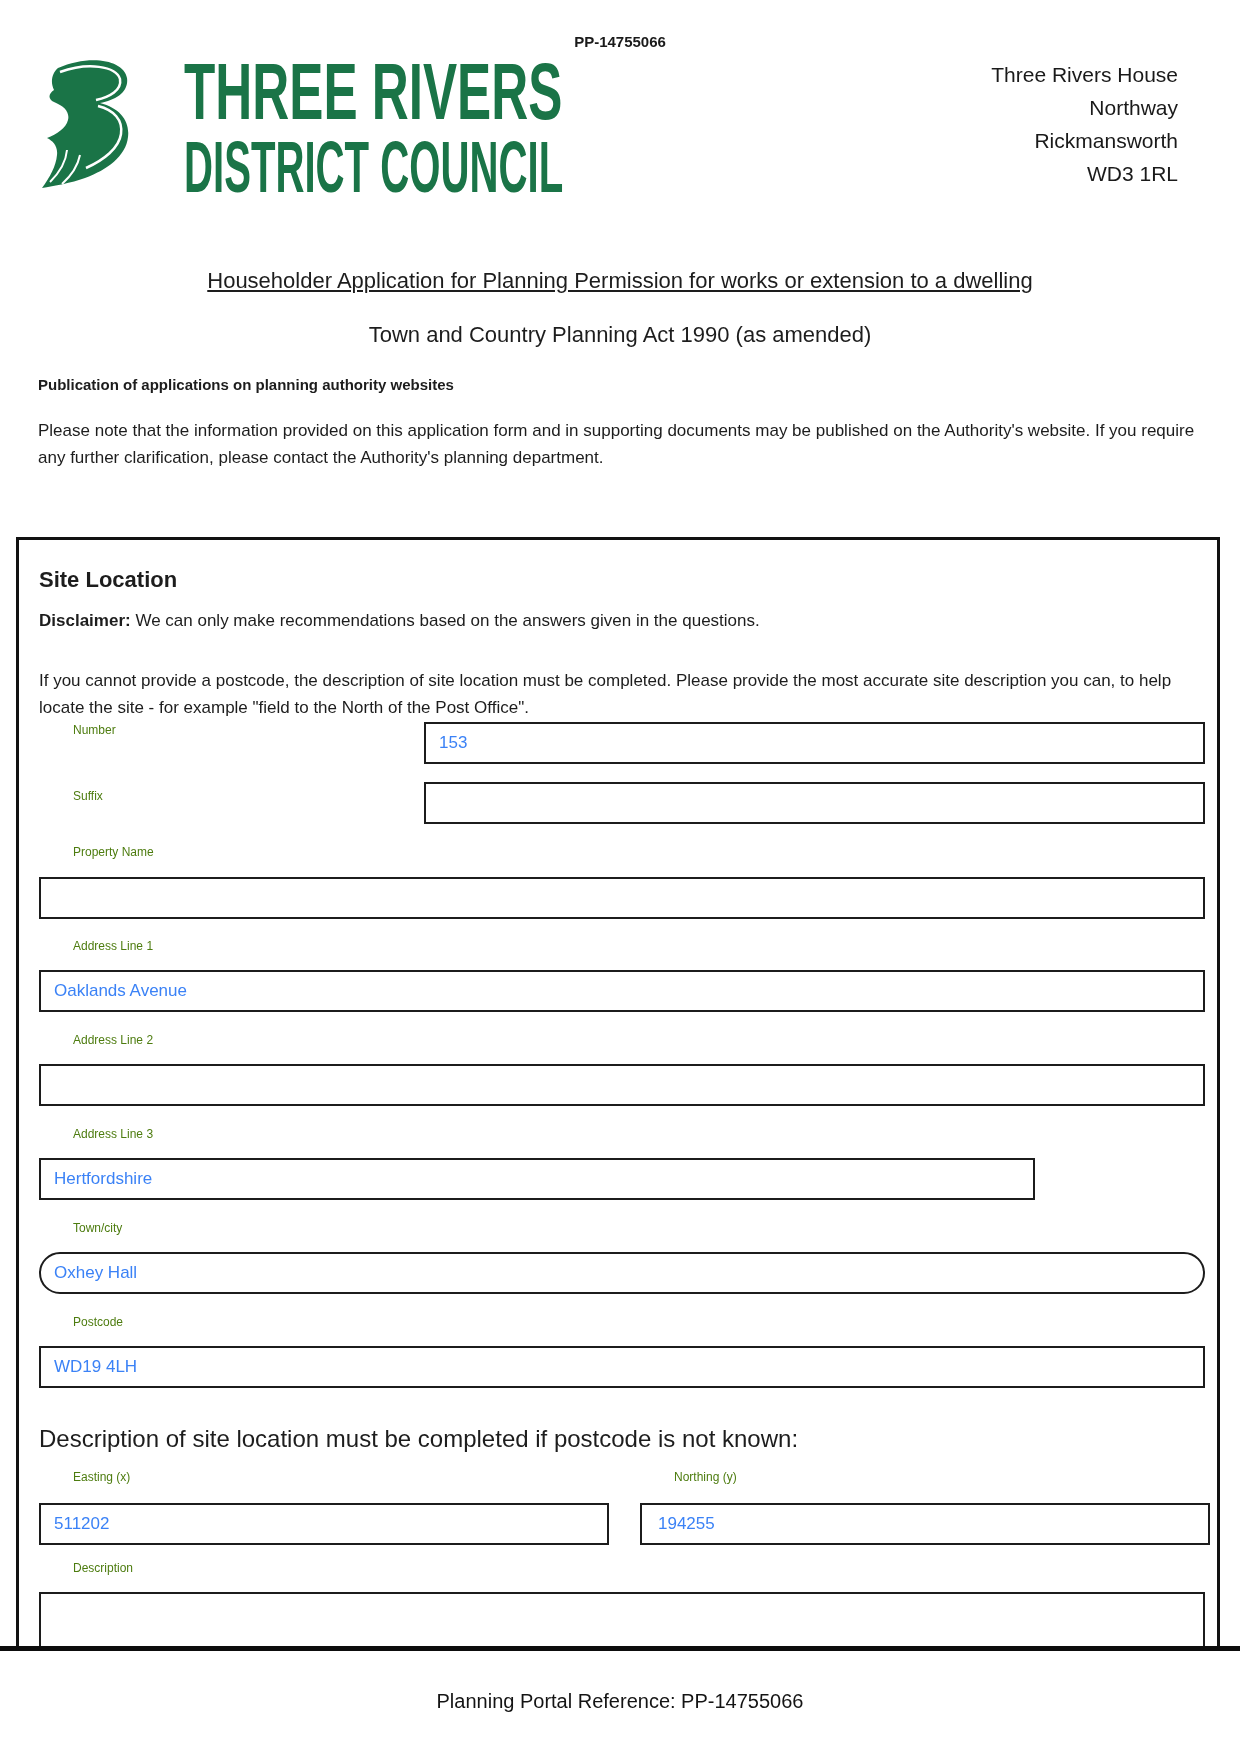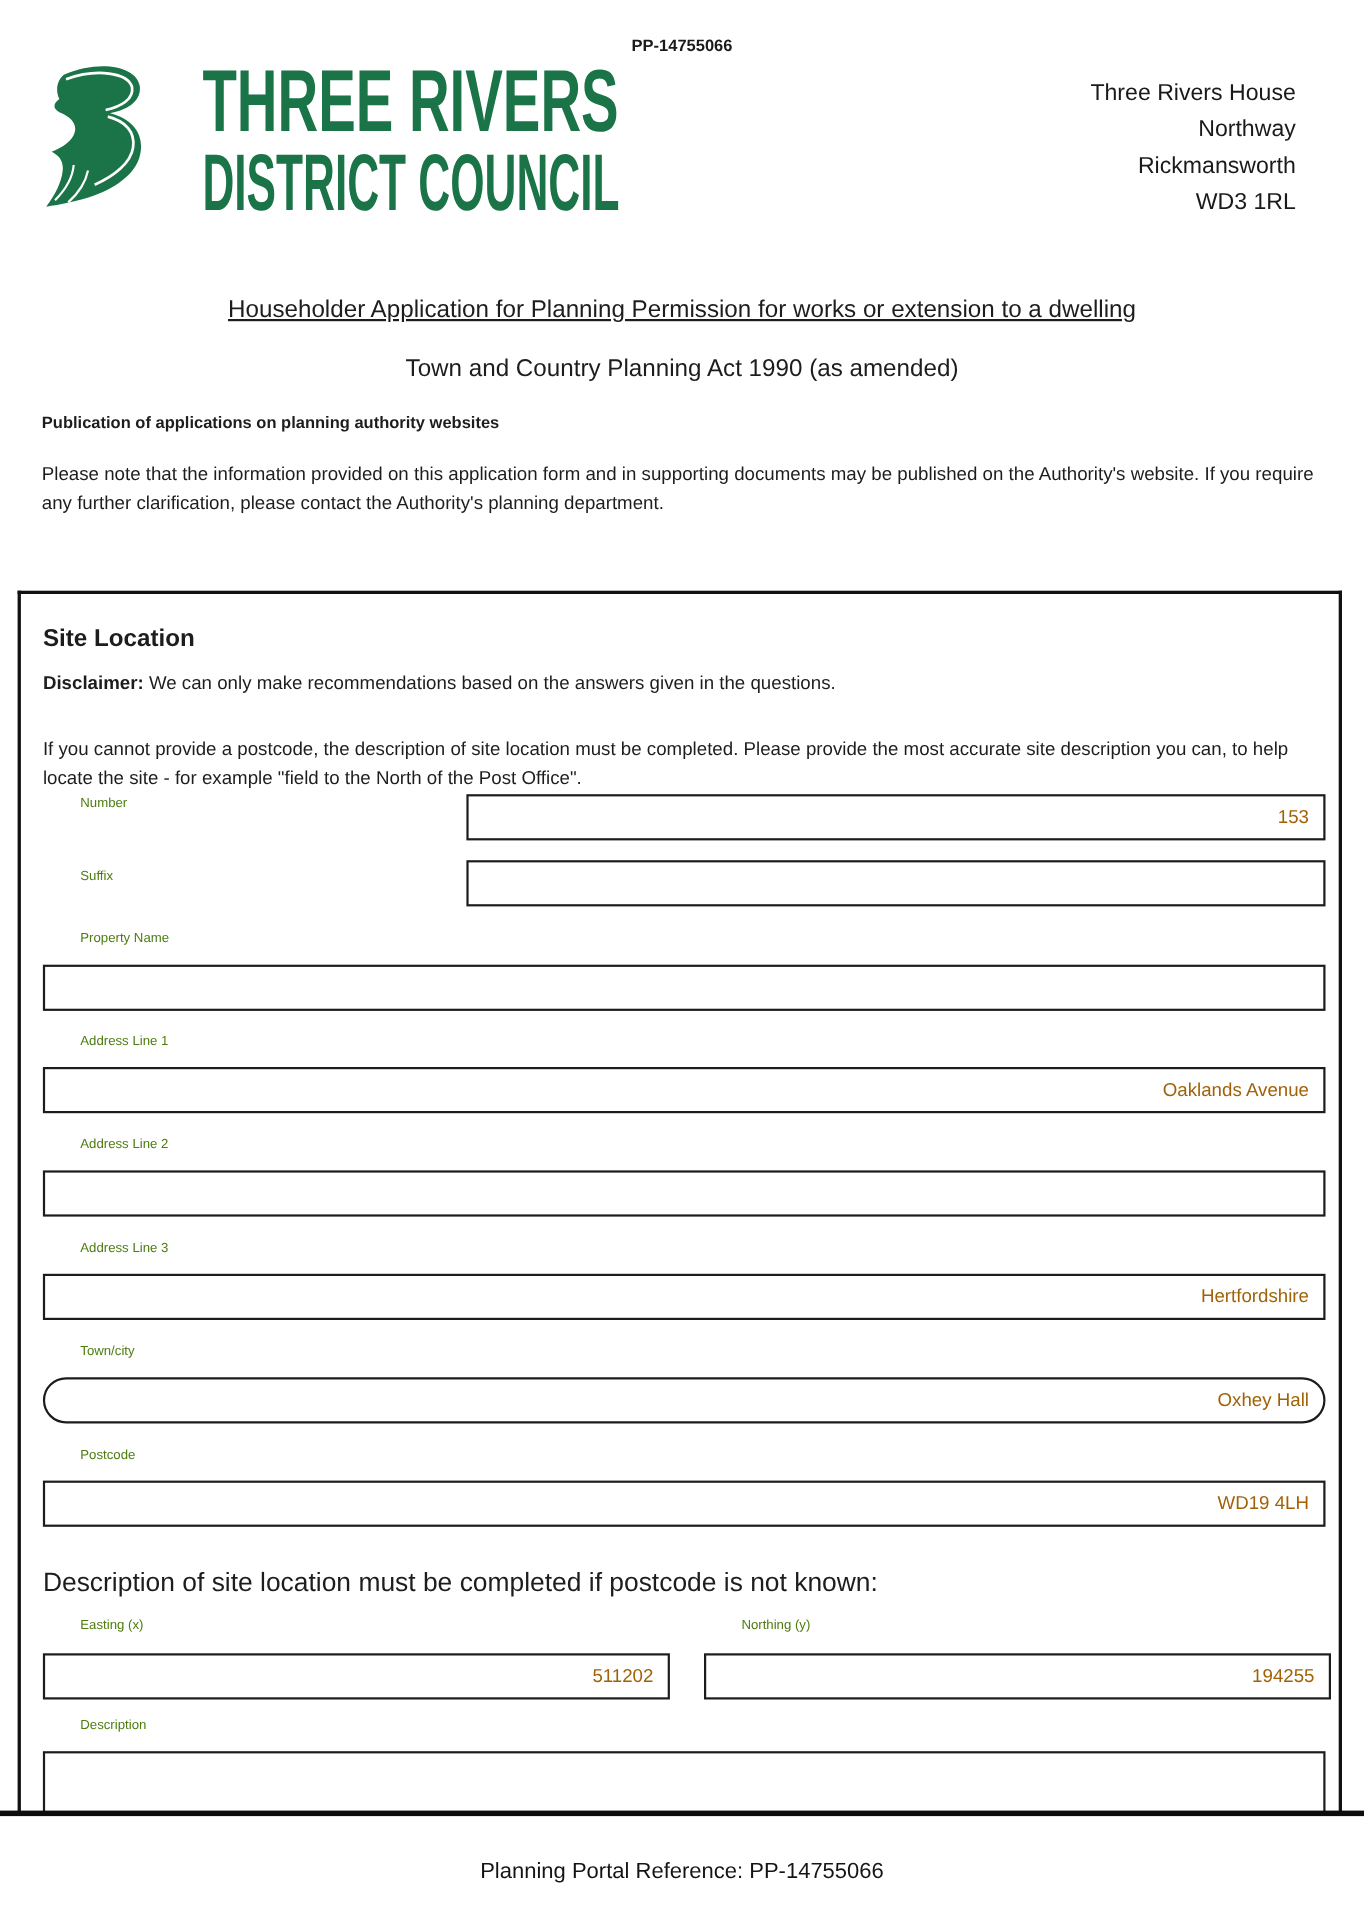--- a/index.html
+++ b/index.html
@@ -7,40 +7,40 @@
     position:relative;width:1240px;height:1754px;background:#fff;
     font-family:"Liberation Sans",sans-serif;color:#1d1d1d;overflow:hidden;
   }
   .abs{position:absolute;}
   
   .ref-top{top:33px;left:0;width:100%;text-align:center;font-size:15px;font-weight:bold;color:#1a1a1a;}
   .logo-icon{left:40px;top:58px;}
   .logo-line{left:184px;color:#1a7447;font-weight:bold;line-height:1;transform-origin:left top;white-space:nowrap;}
   .logo-line1{top:52px;font-size:80px;transform:scaleX(0.64);}
   .logo-line2{top:130px;font-size:73px;transform:scaleX(0.55);}
-  .council-address{top:68px;right:62px;text-align:right;font-size:21px;line-height:33px;color:#1a1a1a;}
+  .council-address{top:58px;right:62px;text-align:right;font-size:21px;line-height:33px;color:#1a1a1a;}
   .doc-title{top:268px;left:0;width:100%;text-align:center;font-size:22px;text-decoration:underline;}
   .doc-subtitle{top:322px;left:0;width:100%;text-align:center;font-size:22px;}
   .pub-heading{top:376px;left:38px;font-size:15px;font-weight:bold;}
   .pub-body{top:417px;left:38px;width:1170px;font-size:17px;line-height:27px;}
   
   .site-box{
     left:16px;top:537px;width:1204px;height:1113px;
     border:3px solid #111;border-bottom:none;overflow:hidden;box-sizing:border-box;
   }
   .site-heading{left:20px;top:27px;font-size:22px;font-weight:bold;}
   .disclaimer{left:20px;top:71px;font-size:17px;}
   .disclaimer b{font-weight:bold;}
   .instructions{left:20px;top:111px;width:1158px;font-size:17px;line-height:27px;margin-top:16px;}
   .field-label{font-size:12px;color:#4d7c0f;white-space:nowrap;margin-left:34px;}
   .tinput{
     position:absolute;box-sizing:border-box;height:42px;
     border:2px solid #1c1c1c;background:#fff;border-radius:0;
-    font-family:"Liberation Sans",sans-serif;font-size:17px;color:#a16207;
-    padding:0 13px;outline:none;text-align:right;
+    font-family:"Liberation Sans",sans-serif;font-size:17px;color:#3b82f6;
+    padding:0 13px;outline:none;
   }
   textarea.tinput{resize:none;padding-top:10px;}
   .desc-heading{left:20px;top:885px;font-size:24px;}
   
   .page-break{left:0;top:1646px;width:1240px;height:5px;background:#0d0d0d;}
   .footer-line{top:1690px;left:0;width:100%;text-align:center;font-size:20px;color:#141414;}
 </style>
 </head>
 <body>
 
@@ -90,21 +90,21 @@
     <div class="abs field-label" style="left:20px;top:305px;">Property Name</div>
     <input class="tinput" style="left: 20px; top: 337px; width: 1166px;" type="text" value="">
 
     <div class="abs field-label" style="left:20px;top:399px;">Address Line 1</div>
     <input class="tinput" style="left: 20px; top: 430px; width: 1166px;" type="text" value="Oaklands Avenue">
 
     <div class="abs field-label" style="left:20px;top:493px;">Address Line 2</div>
     <input class="tinput" style="left: 20px; top: 524px; width: 1166px;" type="text" value="">
 
     <div class="abs field-label" style="left:20px;top:587px;">Address Line 3</div>
-    <input class="tinput" style="left: 20px; top: 618px; width: 1166px;" type="text" value="Hertfordshire">
+    <input class="tinput" style="left: 20px; top: 618px; width: 996px;" type="text" value="Hertfordshire">
 
     <div class="abs field-label" style="left:20px;top:681px;">Town/city</div>
     <input class="tinput" style="left: 20px; top: 712px; width: 1166px; border-radius: 21px;" type="text" value="Oxhey Hall">
 
     <div class="abs field-label" style="left:20px;top:775px;">Postcode</div>
     <input class="tinput" style="left: 20px; top: 806px; width: 1166px;" type="text" value="WD19 4LH">
 
     <div class="abs desc-heading">Description of site location must be completed if postcode is not known:</div>
 
     <div class="abs field-label" style="left:20px;top:930px;">Easting (x)</div>

